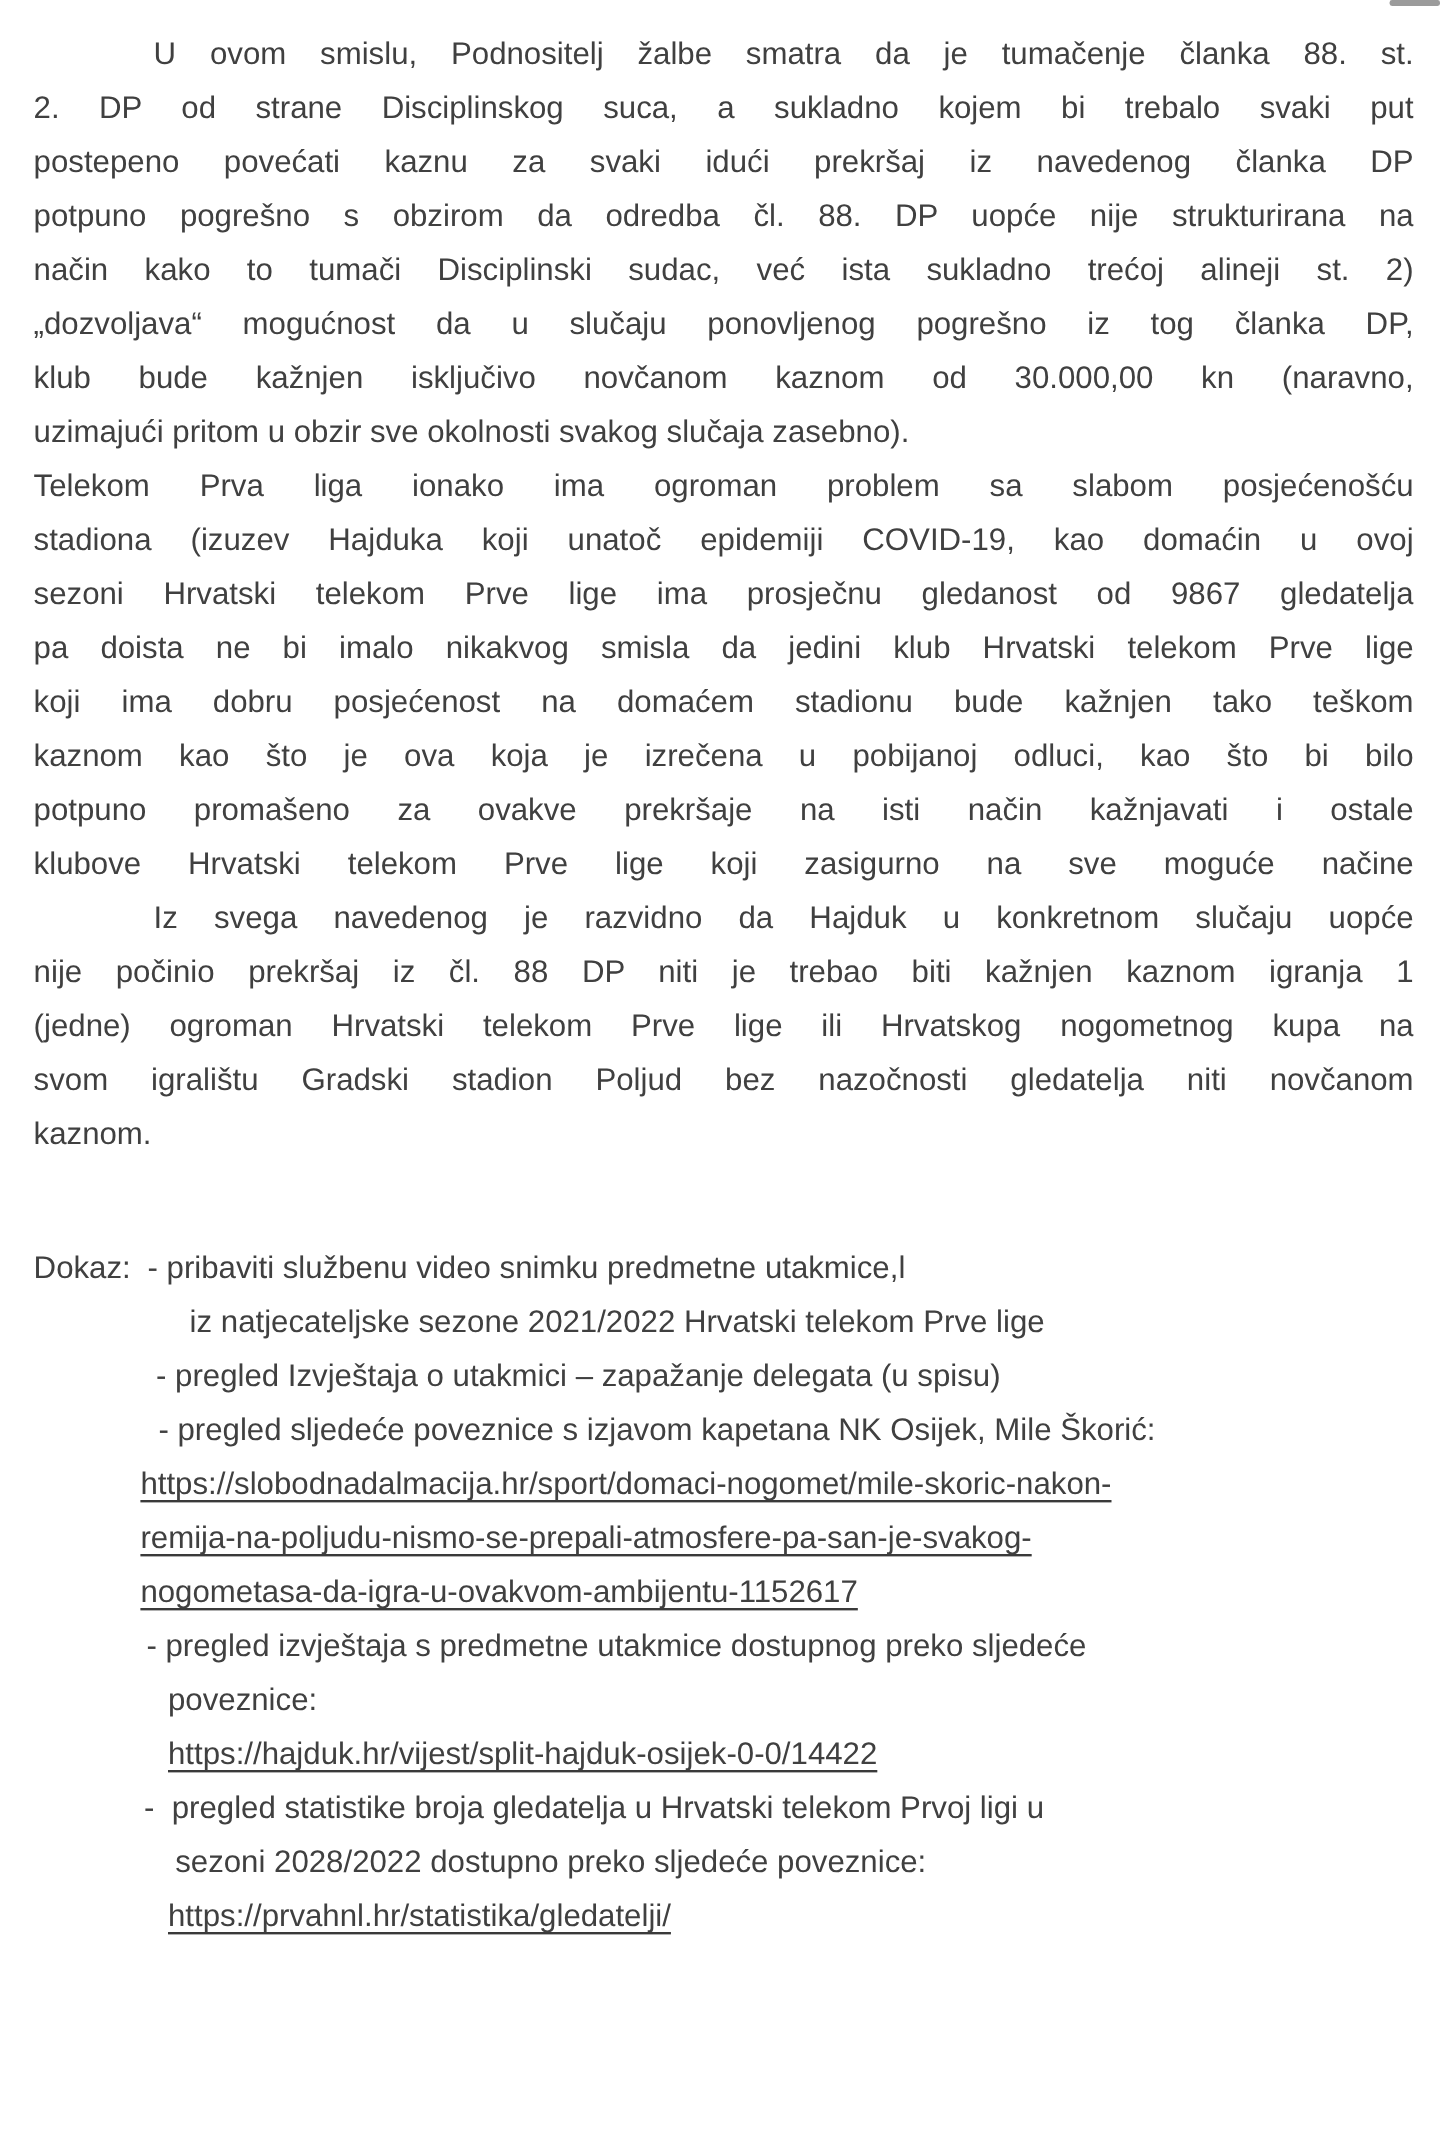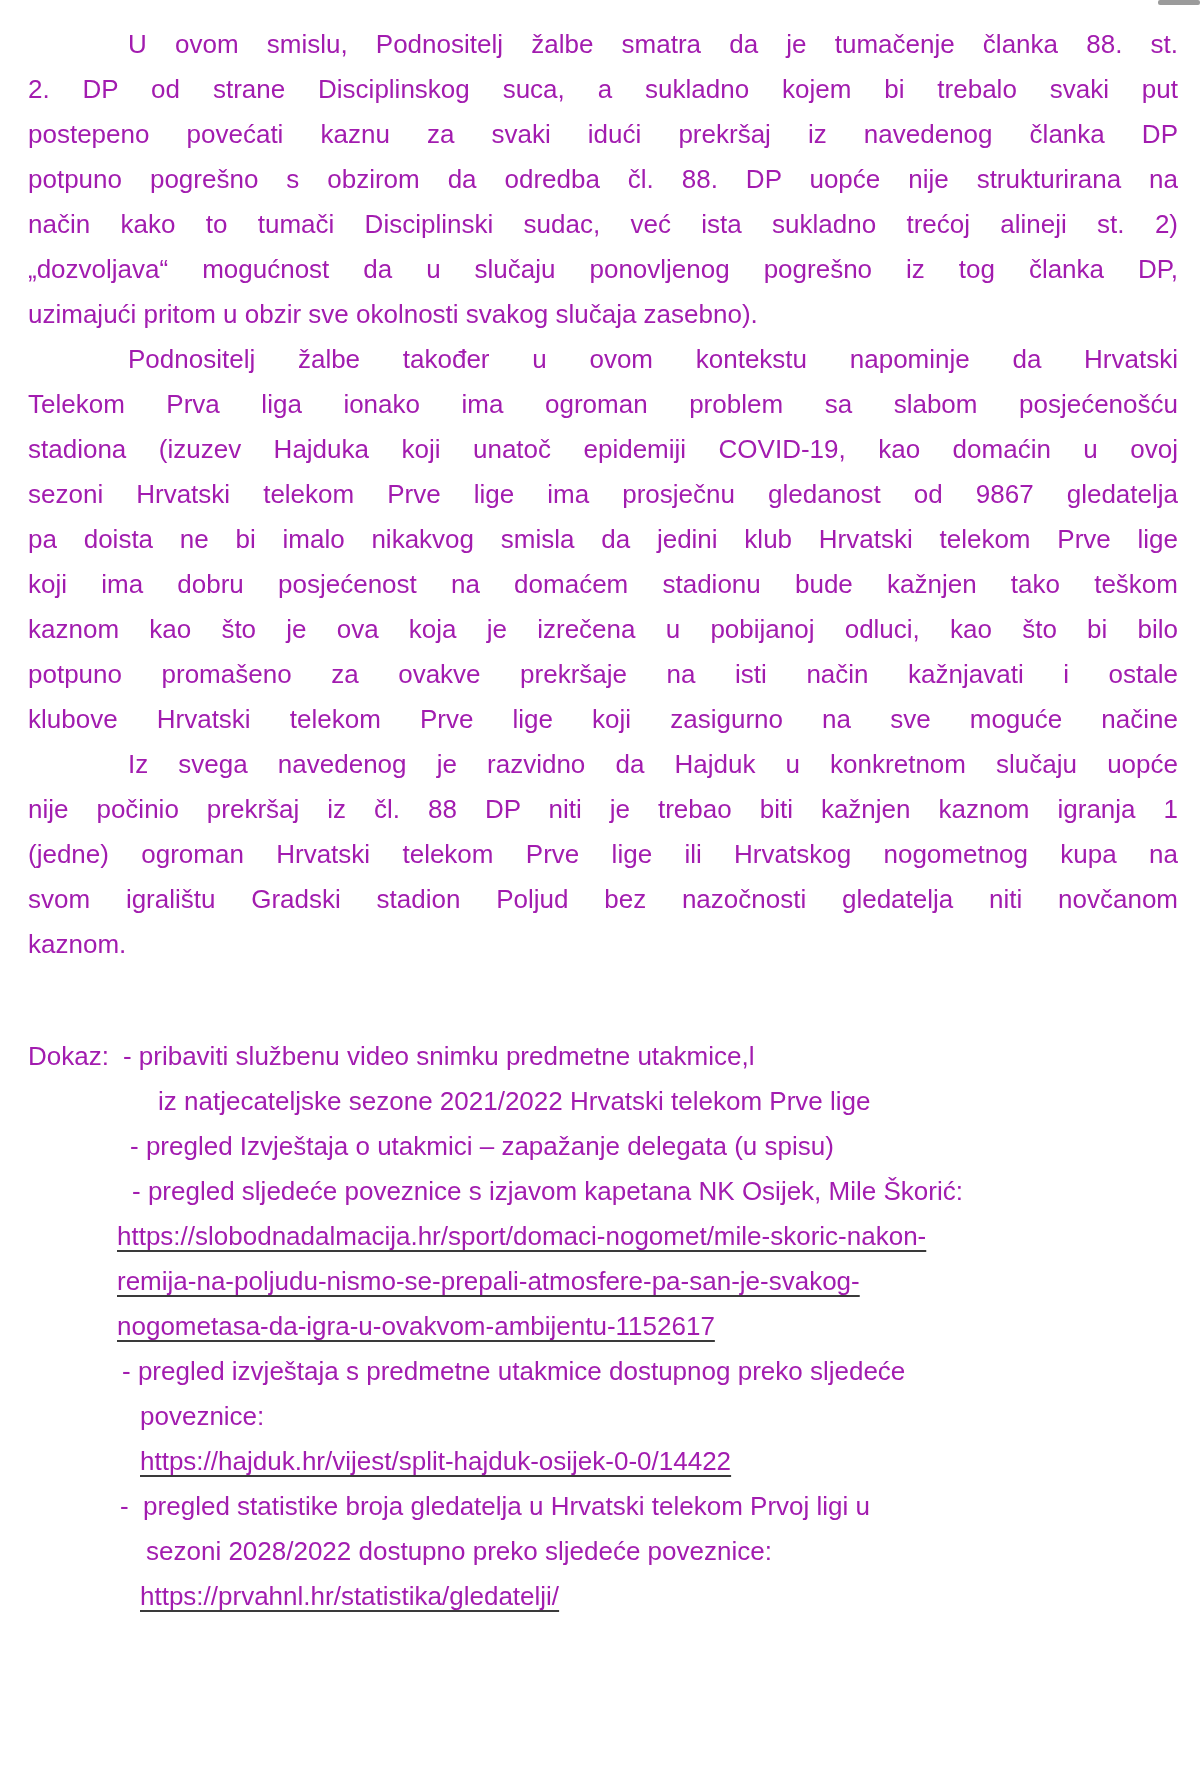--- a/index.html
+++ b/index.html
@@ -12,21 +12,21 @@
   }
   .page {
     position: relative;
     box-sizing: border-box;
     width: 1200px;
     height: 1775px;
     padding: 22px 22px 0 28px;
     font-family: "Liberation Sans", "DejaVu Sans", sans-serif;
     font-size: 26px;
     line-height: 45px;
-    color: #a21caf;
+    color: #404040;
   }
   .para { margin: 0; }
   .jl {
     text-align: justify;
     text-align-last: justify;
     overflow: hidden;
     white-space: nowrap;
   }
   .jl.last {
     text-align: left;
@@ -63,25 +63,25 @@
 <div class="page">
   <div class="scan-mark"></div>
 
   <div class="para">
     <div class="jl fi">U ovom smislu, Podnositelj žalbe smatra da je tumačenje članka 88. st.</div>
     <div class="jl">2. DP od strane Disciplinskog suca, a sukladno kojem bi trebalo svaki put</div>
     <div class="jl">postepeno povećati kaznu za svaki idući prekršaj iz navedenog članka DP</div>
     <div class="jl">potpuno pogrešno s obzirom da odredba čl. 88. DP uopće nije strukturirana na</div>
     <div class="jl">način kako to tumači Disciplinski sudac, već ista sukladno trećoj alineji st. 2)</div>
     <div class="jl">„dozvoljava“ mogućnost da u slučaju ponovljenog pogrešno iz tog članka DP,</div>
+    <div class="jl">klub bude kažnjen isključivo novčanom kaznom od 30.000,00 kn (naravno,</div>
     <div class="jl last">uzimajući pritom u obzir sve okolnosti svakog slučaja zasebno).</div>
   </div>
 
   <div class="para">
-    <div class="jl fi">Podnositelj žalbe također u ovom kontekstu napominje da Hrvatski</div>
     <div class="jl">Telekom Prva liga ionako ima ogroman problem sa slabom posjećenošću</div>
     <div class="jl">stadiona (izuzev Hajduka koji unatoč epidemiji COVID-19, kao domaćin u ovoj</div>
     <div class="jl">sezoni Hrvatski telekom Prve lige ima prosječnu gledanost od 9867 gledatelja</div>
     <div class="jl">pa doista ne bi imalo nikakvog smisla da jedini klub Hrvatski telekom Prve lige</div>
     <div class="jl">koji ima dobru posjećenost na domaćem stadionu bude kažnjen tako teškom</div>
     <div class="jl">kaznom kao što je ova koja je izrečena u pobijanoj odluci, kao što bi bilo</div>
     <div class="jl">potpuno promašeno za ovakve prekršaje na isti način kažnjavati i ostale</div>
     <div class="jl">klubove Hrvatski telekom Prve lige koji zasigurno na sve moguće načine</div>
   </div>
 

